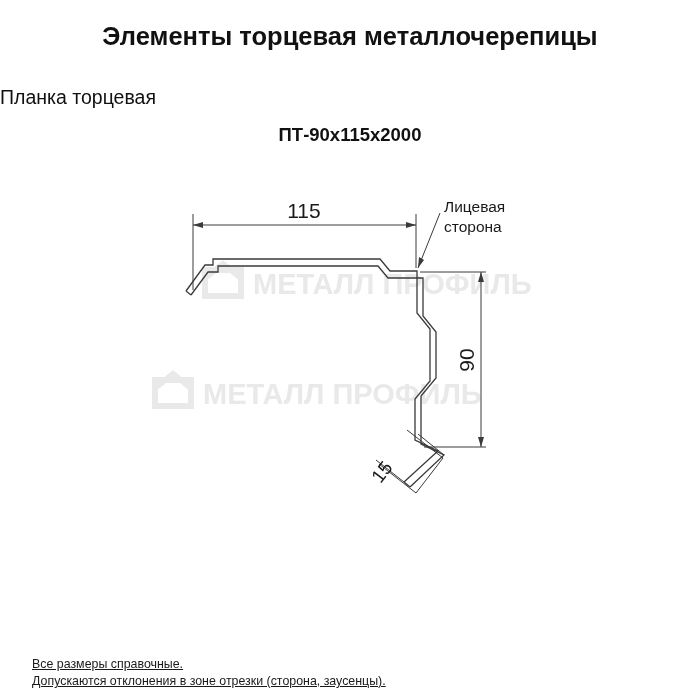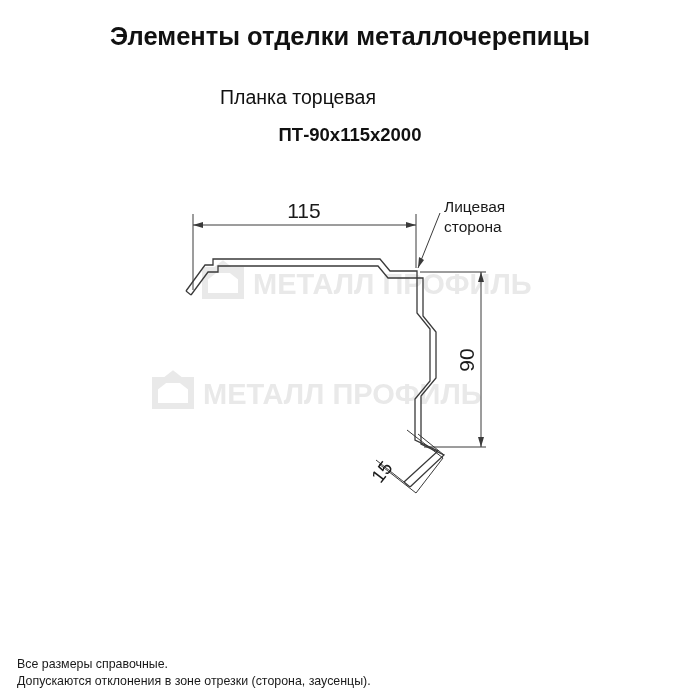--- a/index.html
+++ b/index.html
@@ -28,21 +28,21 @@
     font-size: 25.5px;
     font-weight: bold;
     color: #111111;
     letter-spacing: 0px;
   }
   .subtitle {
     position: absolute;
     top: 86px;
     left: 0;
     width: 596px;
-    text-align: center;
+    text-align: left;
     font-size: 19.5px;
     color: #111111;
   }
   .model {
     position: absolute;
     top: 124px;
     left: 0;
     width: 700px;
     text-align: center;
     font-size: 18.5px;
@@ -51,36 +51,37 @@
   }
   .drawing {
     position: absolute;
     top: 0;
     left: 0;
     width: 700px;
     height: 700px;
   }
   .footnotes {
     position: absolute;
-    left: 17px;
+    left: 32px;
     bottom: 10px;
     width: 668px;
+    text-decoration: underline;
   }
   .footnote {
     font-size: 12.4px;
     color: #1a1a1a;
     line-height: 17px;
   }
 </style>
 </head>
 <body>
 
 <div class="page">
 
-  <div class="title">Элементы отделки металлочерепицы</div>
+  <div class="title">Элементы торцевая металлочерепицы</div>
   <div class="subtitle">Планка торцевая</div>
   <div class="model">ПТ-90х115х2000</div>
 
   <svg class="drawing" viewBox="0 0 700 700">
 
     <g fill="#e9e9e9">
       <g transform="translate(205,262) scale(1.0)">
         <rect x="0" y="8" width="36" height="26" fill="none" stroke="#e9e9e9" stroke-width="6"></rect>
         <path d="M0 16 L18 2 L36 16" fill="none" stroke="#e9e9e9" stroke-width="6"></path>
         <text x="48" y="32" font-family="Liberation Sans, sans-serif" font-size="29" font-weight="bold" fill="#e9e9e9">МЕТАЛЛ ПРОФИЛЬ</text>

